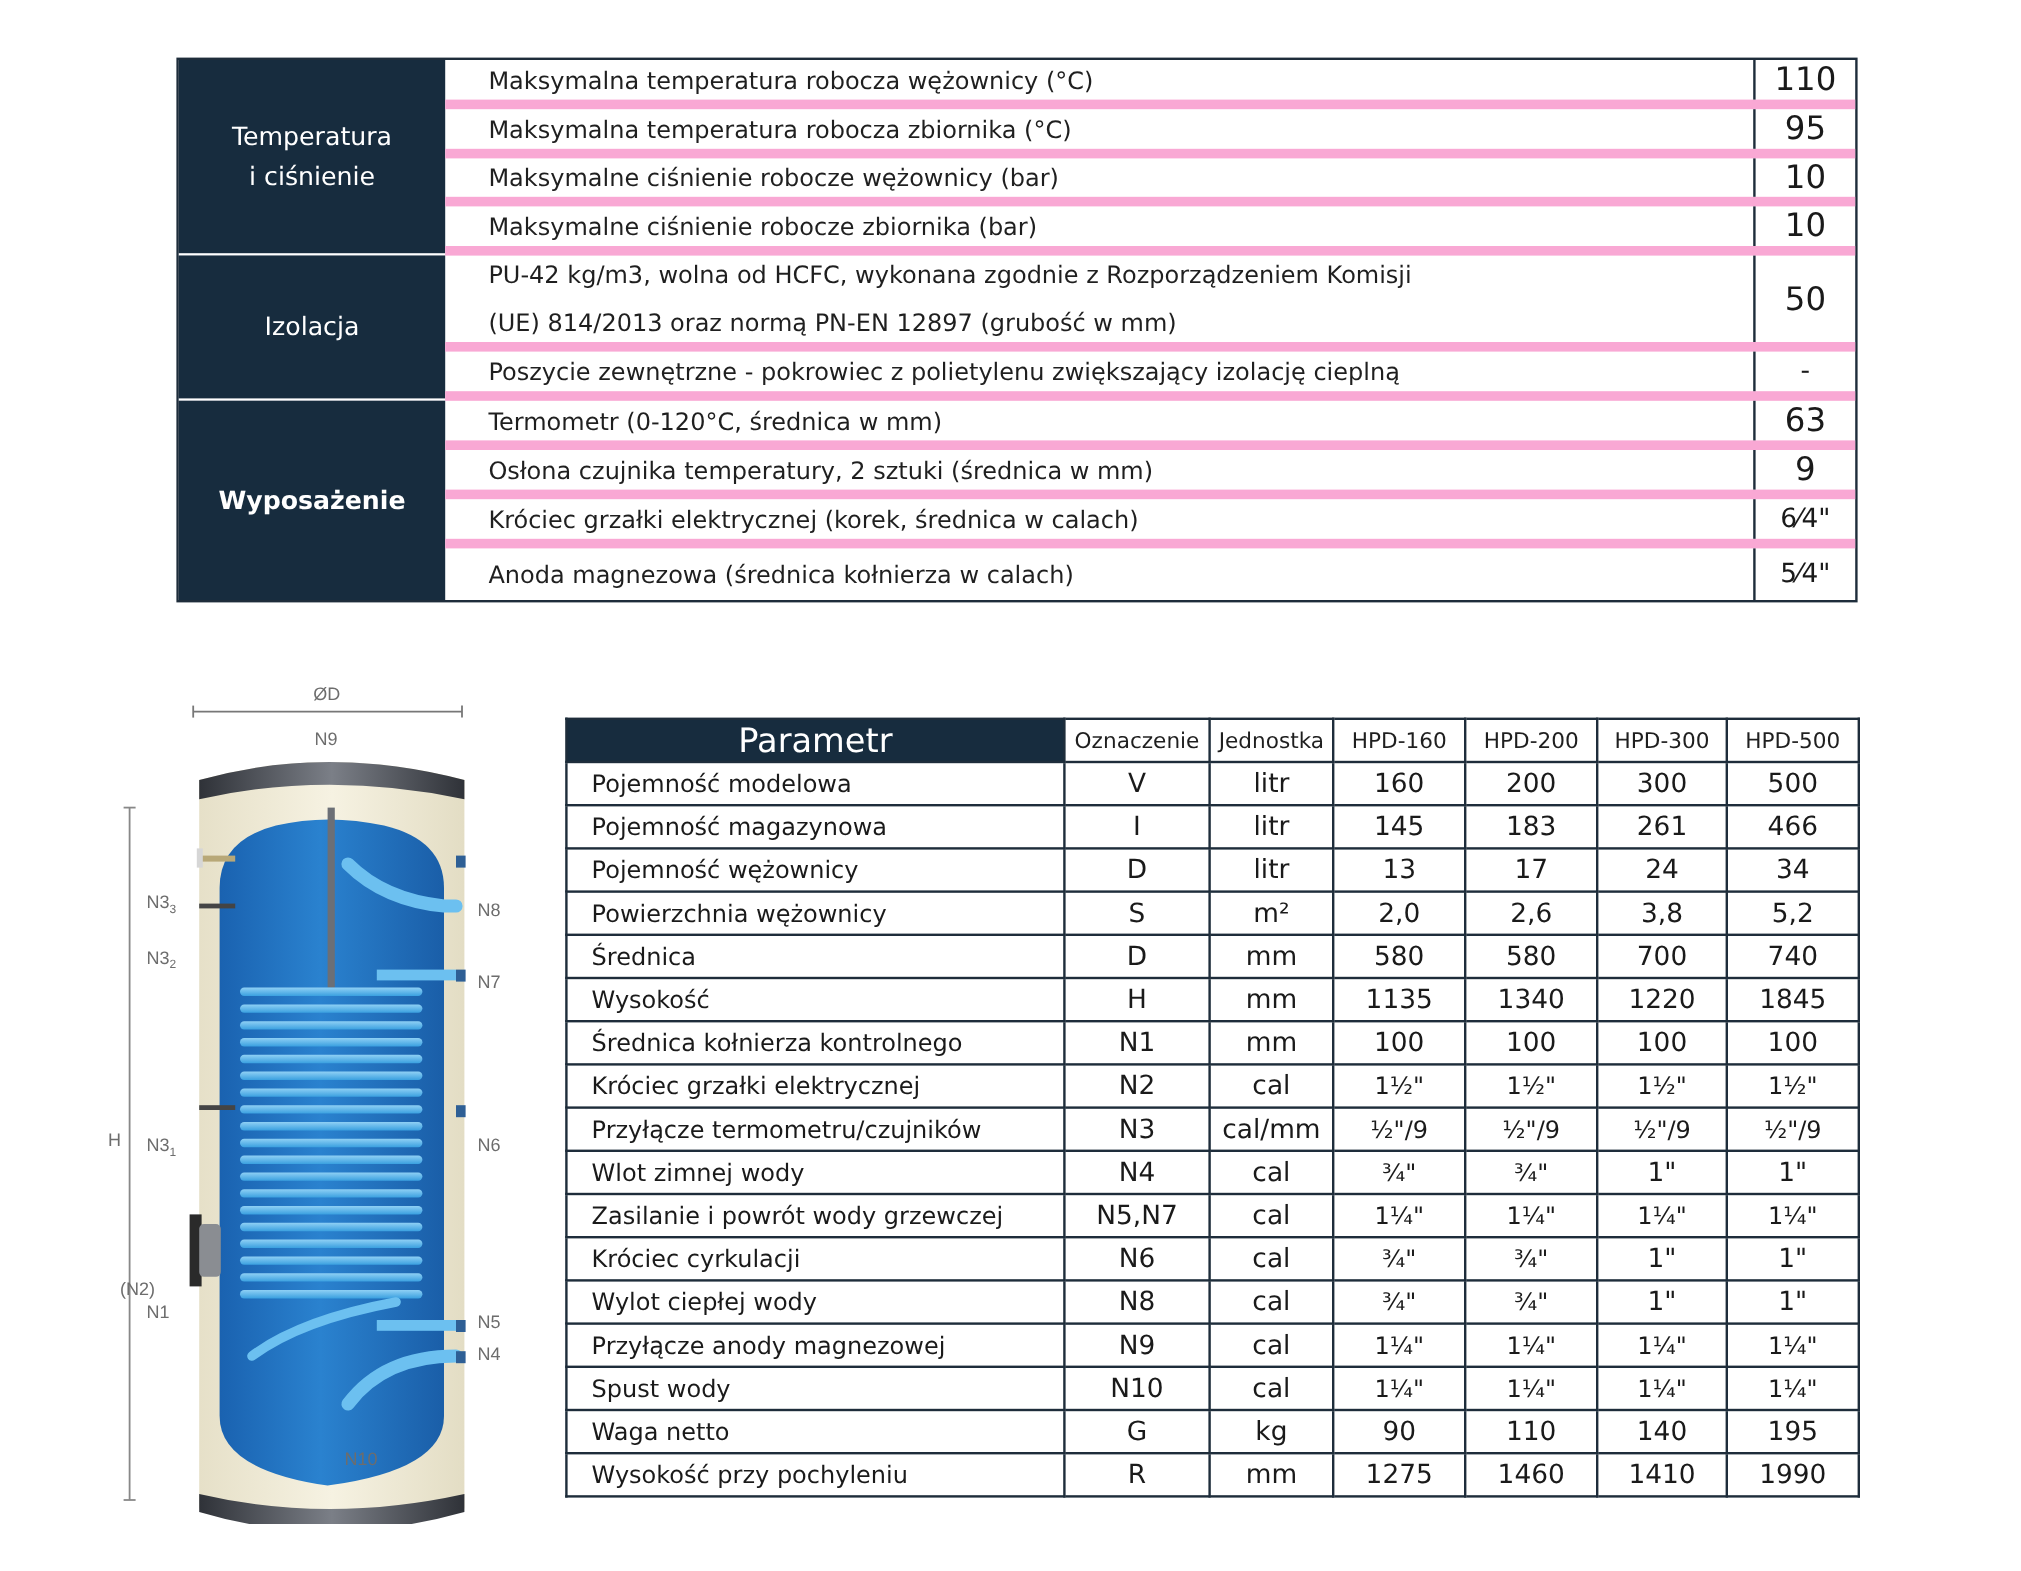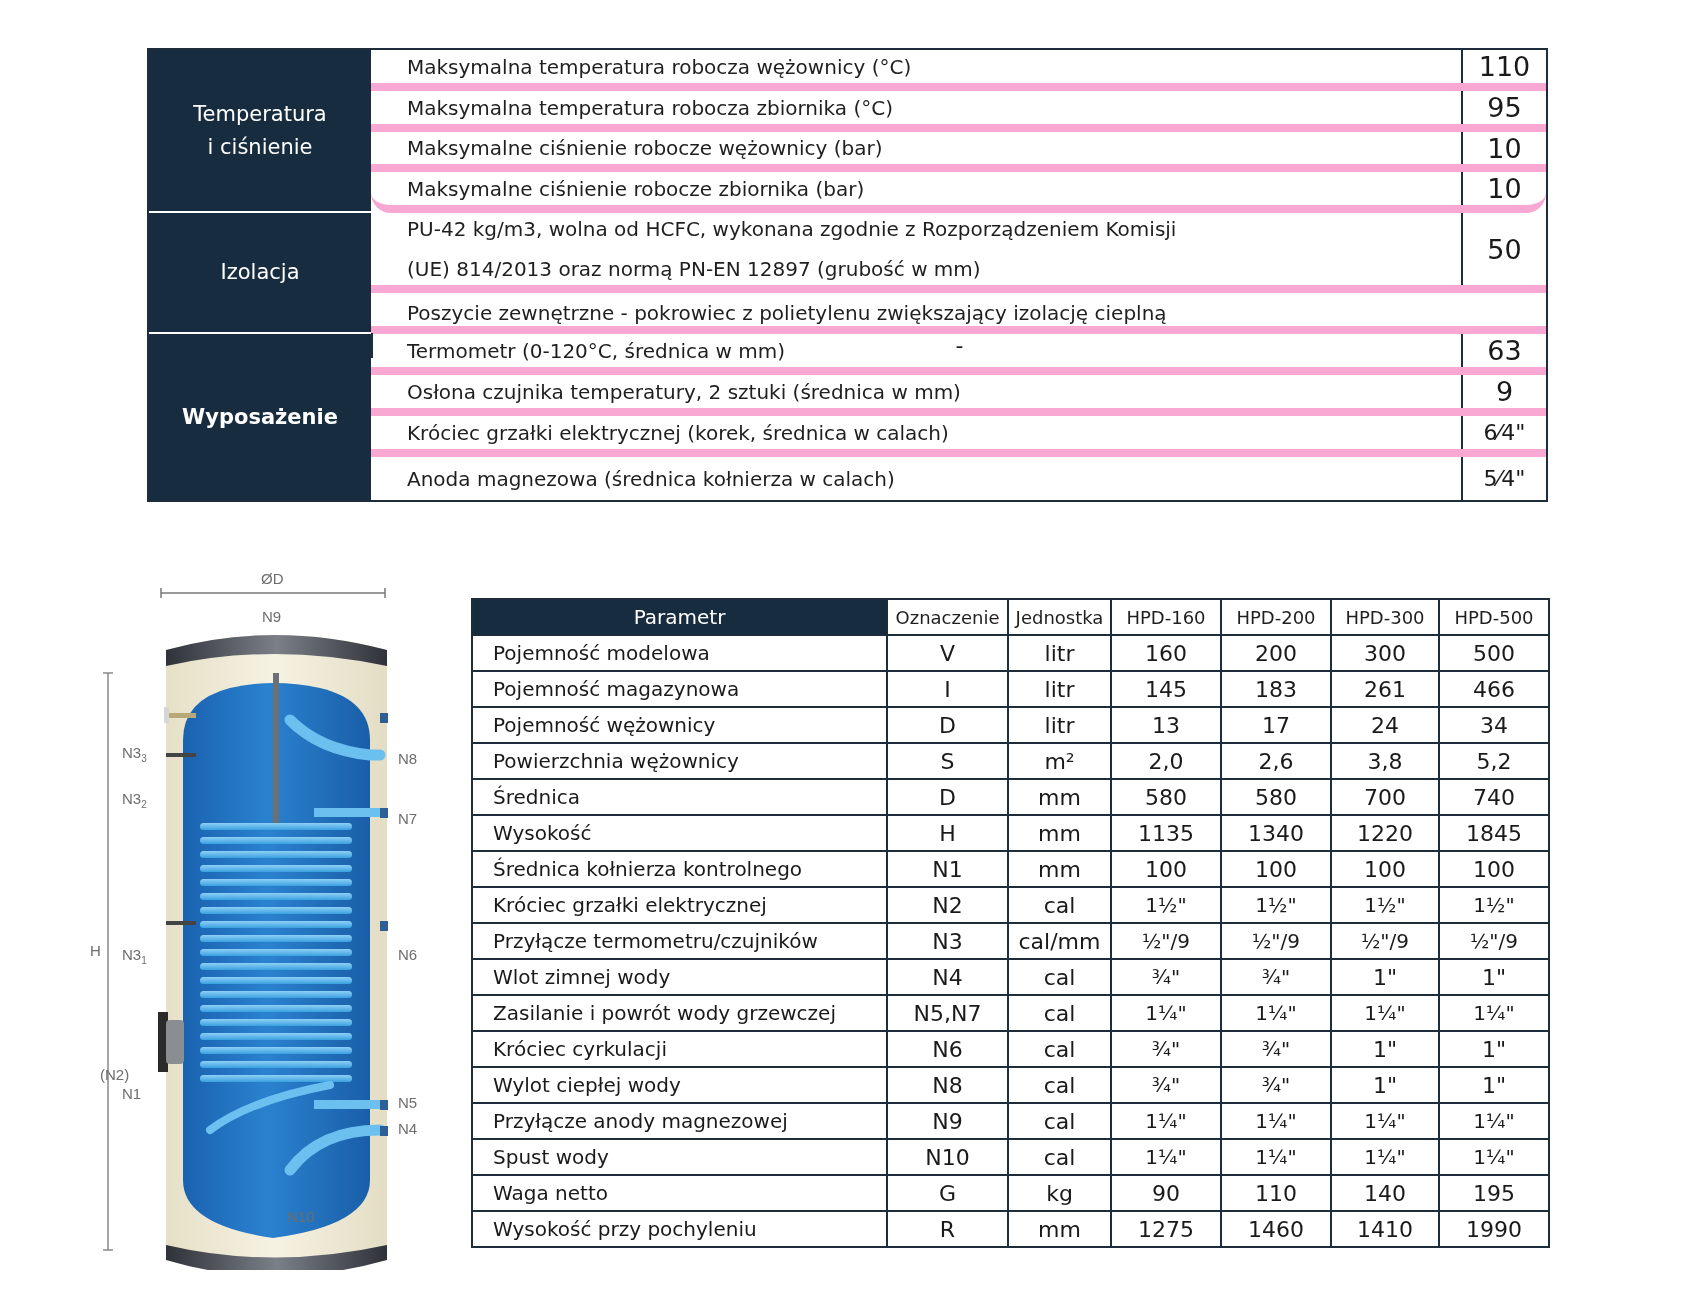--- a/index.html
+++ b/index.html
@@ -40,21 +40,21 @@
 
   
   .params {
     position: absolute; left: 471px; top: 598px; border-collapse: collapse;
     border: 2px solid #1e2d3b;
   }
   .params th, .params td {
     border: 2px solid #1e2d3b; text-align: center; padding: 0; white-space: nowrap;
   }
   .params th { height: 36px; font-weight: normal; font-size: 18px; color: #1f1f1f; }
-  .params th.param-head { background: #172c3e; color: #ffffff; font-size: 20px; }
+  .params th.param-head { background: #172c3e; color: #ffffff; font-size: 28px; }
   .params td { height: 36px; font-size: 22px; color: #1a1a1a; }
   .params td.name { text-align: left; padding-left: 20px; font-size: 20px; }
   .params td.frac { font-size: 20px; }
   .c0 { width: 415px; } .c1 { width: 121px; } .c2 { width: 103px; }
   .c3 { width: 110px; } .c4 { width: 110px; } .c5 { width: 108px; } .c6 { width: 110px; }
 </style>
 </head>
 <body>
 
 <div class="spec">
@@ -75,34 +75,34 @@
         <span>Maksymalna temperatura robocza zbiornika (°C)</span>
       </div>
     <div class="val">95</div>
   </div>
   <div class="row" style="top:82px;height:40px;">
     <div class="desc">
         <span>Maksymalne ciśnienie robocze wężownicy (bar)</span>
       </div>
     <div class="val">10</div>
   </div>
-  <div class="row" style="top:122px;height:41px;border-radius:20px;">
+  <div class="row" style="top:122px;height:41px;">
     <div class="desc">
         <span>Maksymalne ciśnienie robocze zbiornika (bar)</span>
       </div>
     <div class="val">10</div>
   </div>
   <div class="row" style="top:163px;height:80px;">
     <div class="desc">
       <span>PU-42 kg/m3, wolna od HCFC, wykonana zgodnie z Rozporządzeniem Komisji</span>
       <span>(UE) 814/2013 oraz normą PN-EN 12897 (grubość w mm)</span>
     </div>
     <div class="val">50</div>
   </div>
-  <div class="row" style="top:243px;height:41px;flex-direction:column;">
+  <div class="row" style="top:243px;height:41px;">
     <div class="desc">
         <span>Poszycie zewnętrzne - pokrowiec z polietylenu zwiększający izolację cieplną</span>
       </div>
     <div class="val small">-</div>
   </div>
   <div class="row" style="top:284px;height:41px;">
     <div class="desc">
         <span>Termometr (0-120°C, średnica w mm)</span>
       </div>
     <div class="val">63</div>

